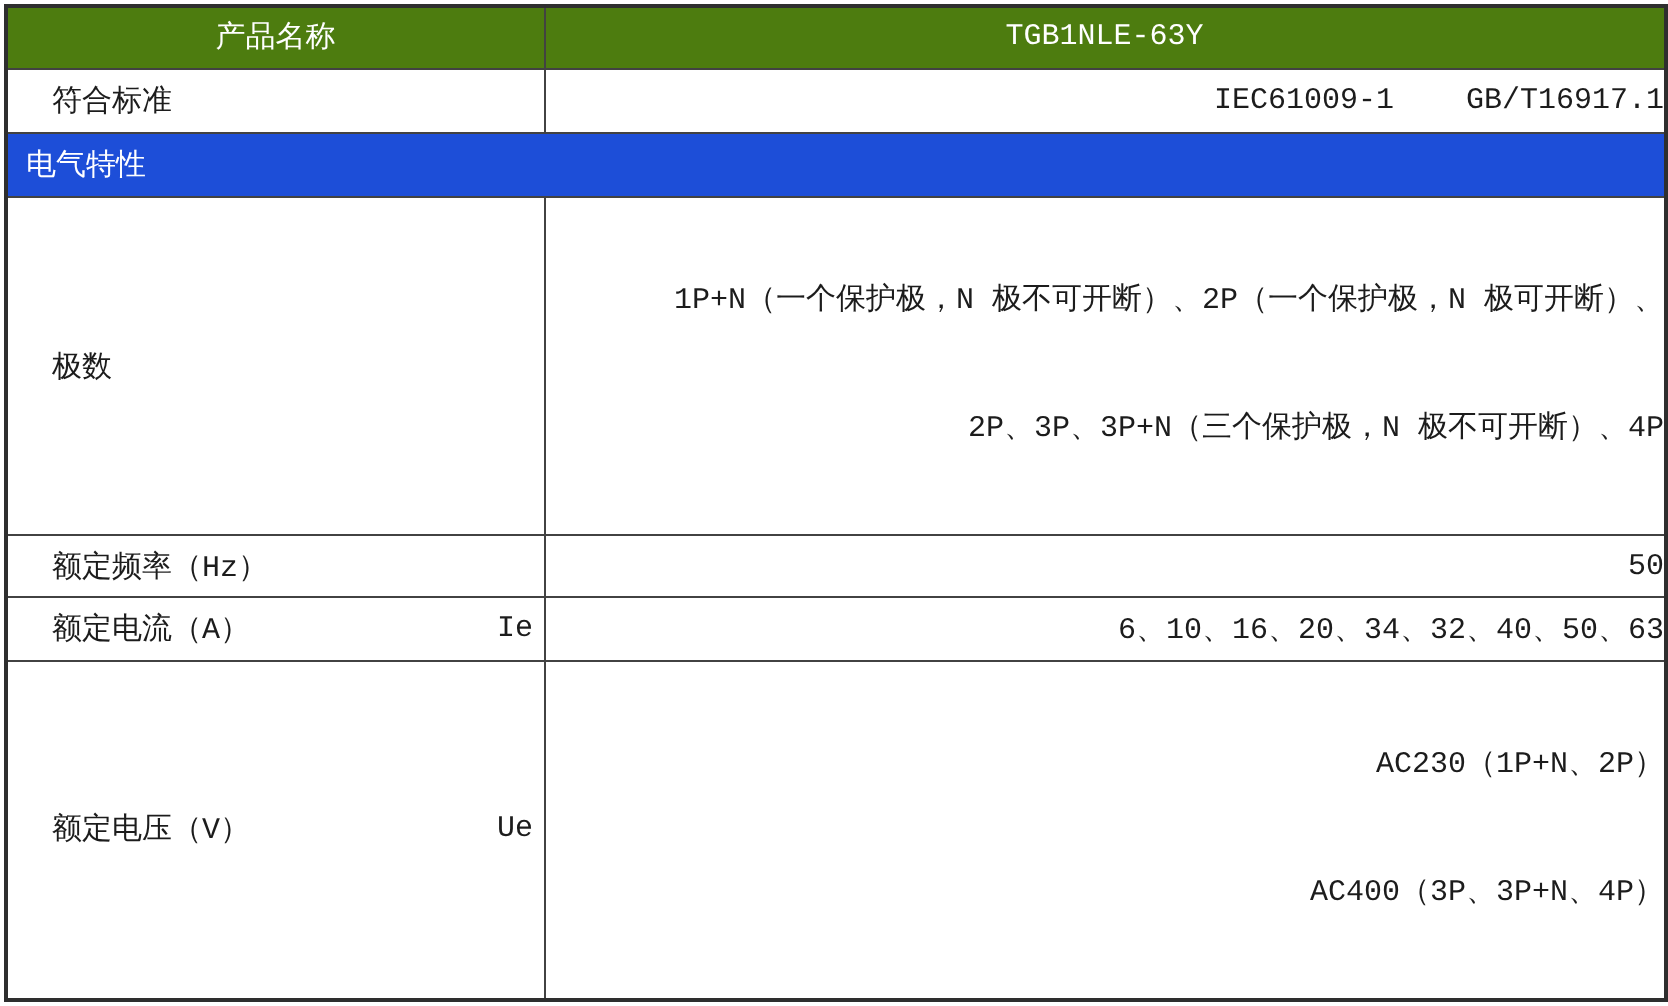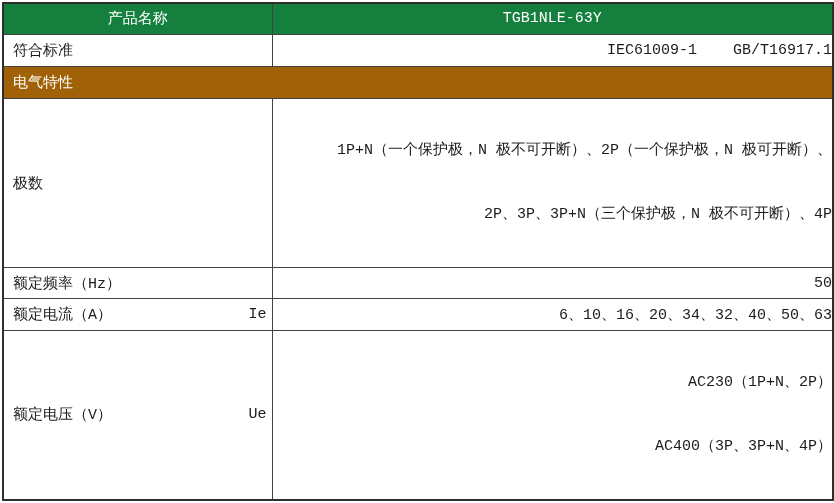--- a/index.html
+++ b/index.html
@@ -30,32 +30,32 @@
     overflow: hidden;
     padding: 0;
   }
   
   tr.h30 { height: 30px; }
   tr.h31 { height: 31px; }
   tr.h78 { height: 78px; }
   tr.h61 { height: 61px; }
   
   td.hd {
-    background: #15803d;
+    background: #4d7c0f;
     color: #FFFFFF;
     text-align: center;
   }
   td.section {
-    background: #a16207;
+    background: #1d4ed8;
     color: #FFFFFF;
     text-align: left;
     padding-left: 9px;
   }
   
-  td.lab { padding-left: 9px; padding-right: 5px; }
+  td.lab { padding-left: 22px; padding-right: 5px; }
   .labwrap {
     display: flex;
     justify-content: space-between;
     align-items: center;
   }
   .labwrap .sym { white-space: nowrap; }
   
   td.val {
     text-align: right;
     white-space: pre-wrap;

